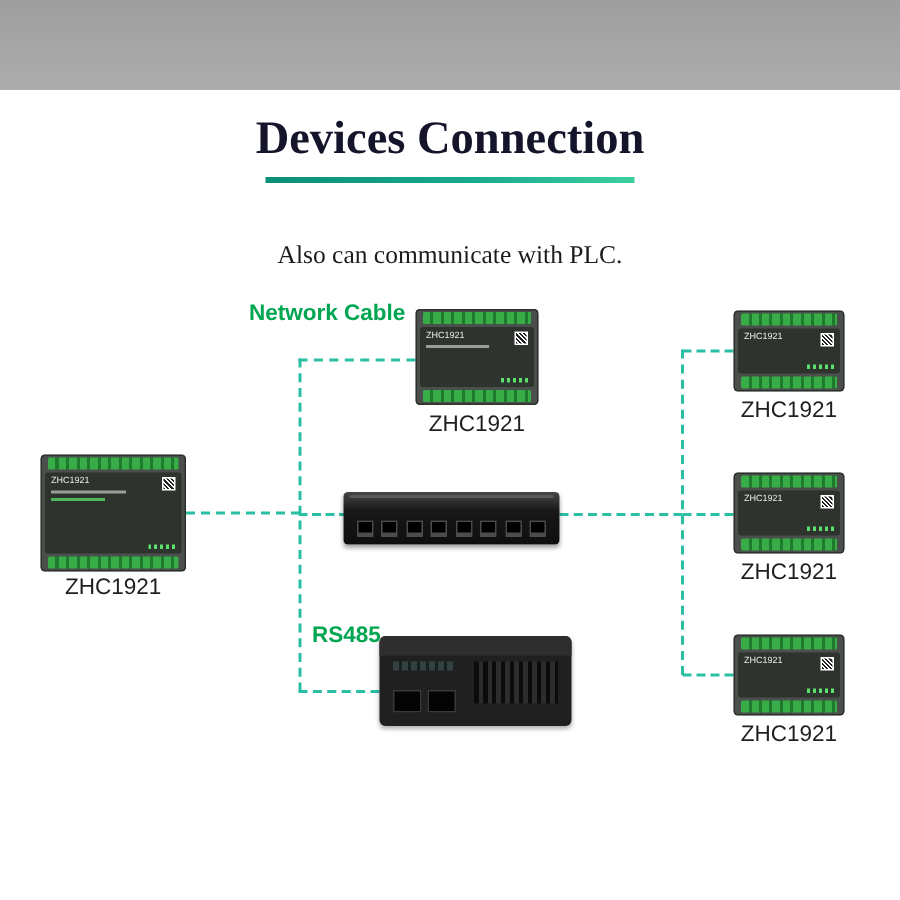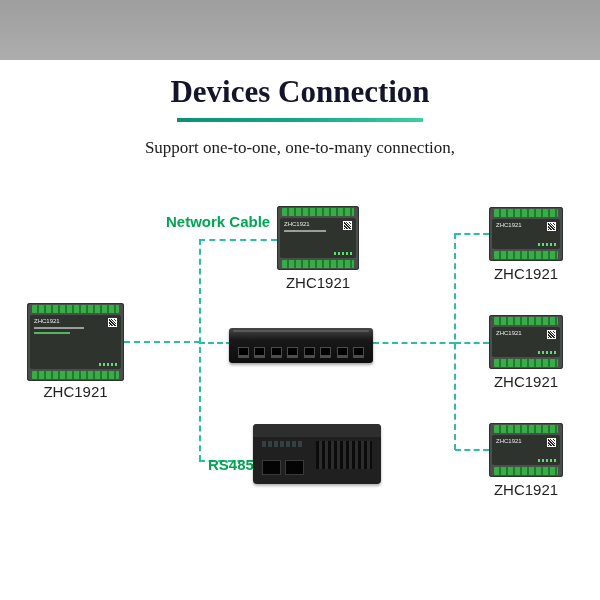--- a/index.html
+++ b/index.html
@@ -69,35 +69,35 @@
 </head>
 <body>
 
 <div class="canvas">
 
   <div class="bar top"></div>
   <div class="bar bottom"></div>
 
   <div class="title">Devices Connection</div>
   <div class="title-underline"></div>
-  <div class="subtitle l1">Support one-to-one, one-to-many connection,</div>
+  <div class="subtitle l2">Also can communicate with PLC.</div>
 
   <div class="hline" style="left:124px;top:341px;width:76px;"></div>
   <div class="vline" style="left:199px;top:239px;height:222px;"></div>
   <div class="hline" style="left:199px;top:239px;width:78px;"></div>
   <div class="hline" style="left:199px;top:342px;width:33px;"></div>
   <div class="hline" style="left:199px;top:460px;width:54px;"></div>
   <div class="hline" style="left:373px;top:342px;width:82px;"></div>
   <div class="vline" style="left:454px;top:233px;height:217px;"></div>
   <div class="hline" style="left:455px;top:233px;width:34px;"></div>
   <div class="hline" style="left:455px;top:342px;width:34px;"></div>
   <div class="hline" style="left:455px;top:449px;width:34px;"></div>
 
-  <div class="green-label" style="left:166px;top:213px;">Network Cable</div>
-  <div class="green-label" style="left:208px;top:456px;">RS485</div>
+  <div class="green-label" style="left:166px;top:200px;">Network Cable</div>
+  <div class="green-label" style="left:208px;top:415px;">RS485</div>
 
   <div class="device" style="left:27px;top:303px;width:97px;height:78px;">
     <div class="term"></div>
     <div class="dev-face">
       <span class="dev-print">ZHC1921</span>
       <span class="dev-bar b1"></span>
       <span class="dev-bar b2"></span>
       <span class="qr"></span>
       <span class="led-row"></span>
     </div>

